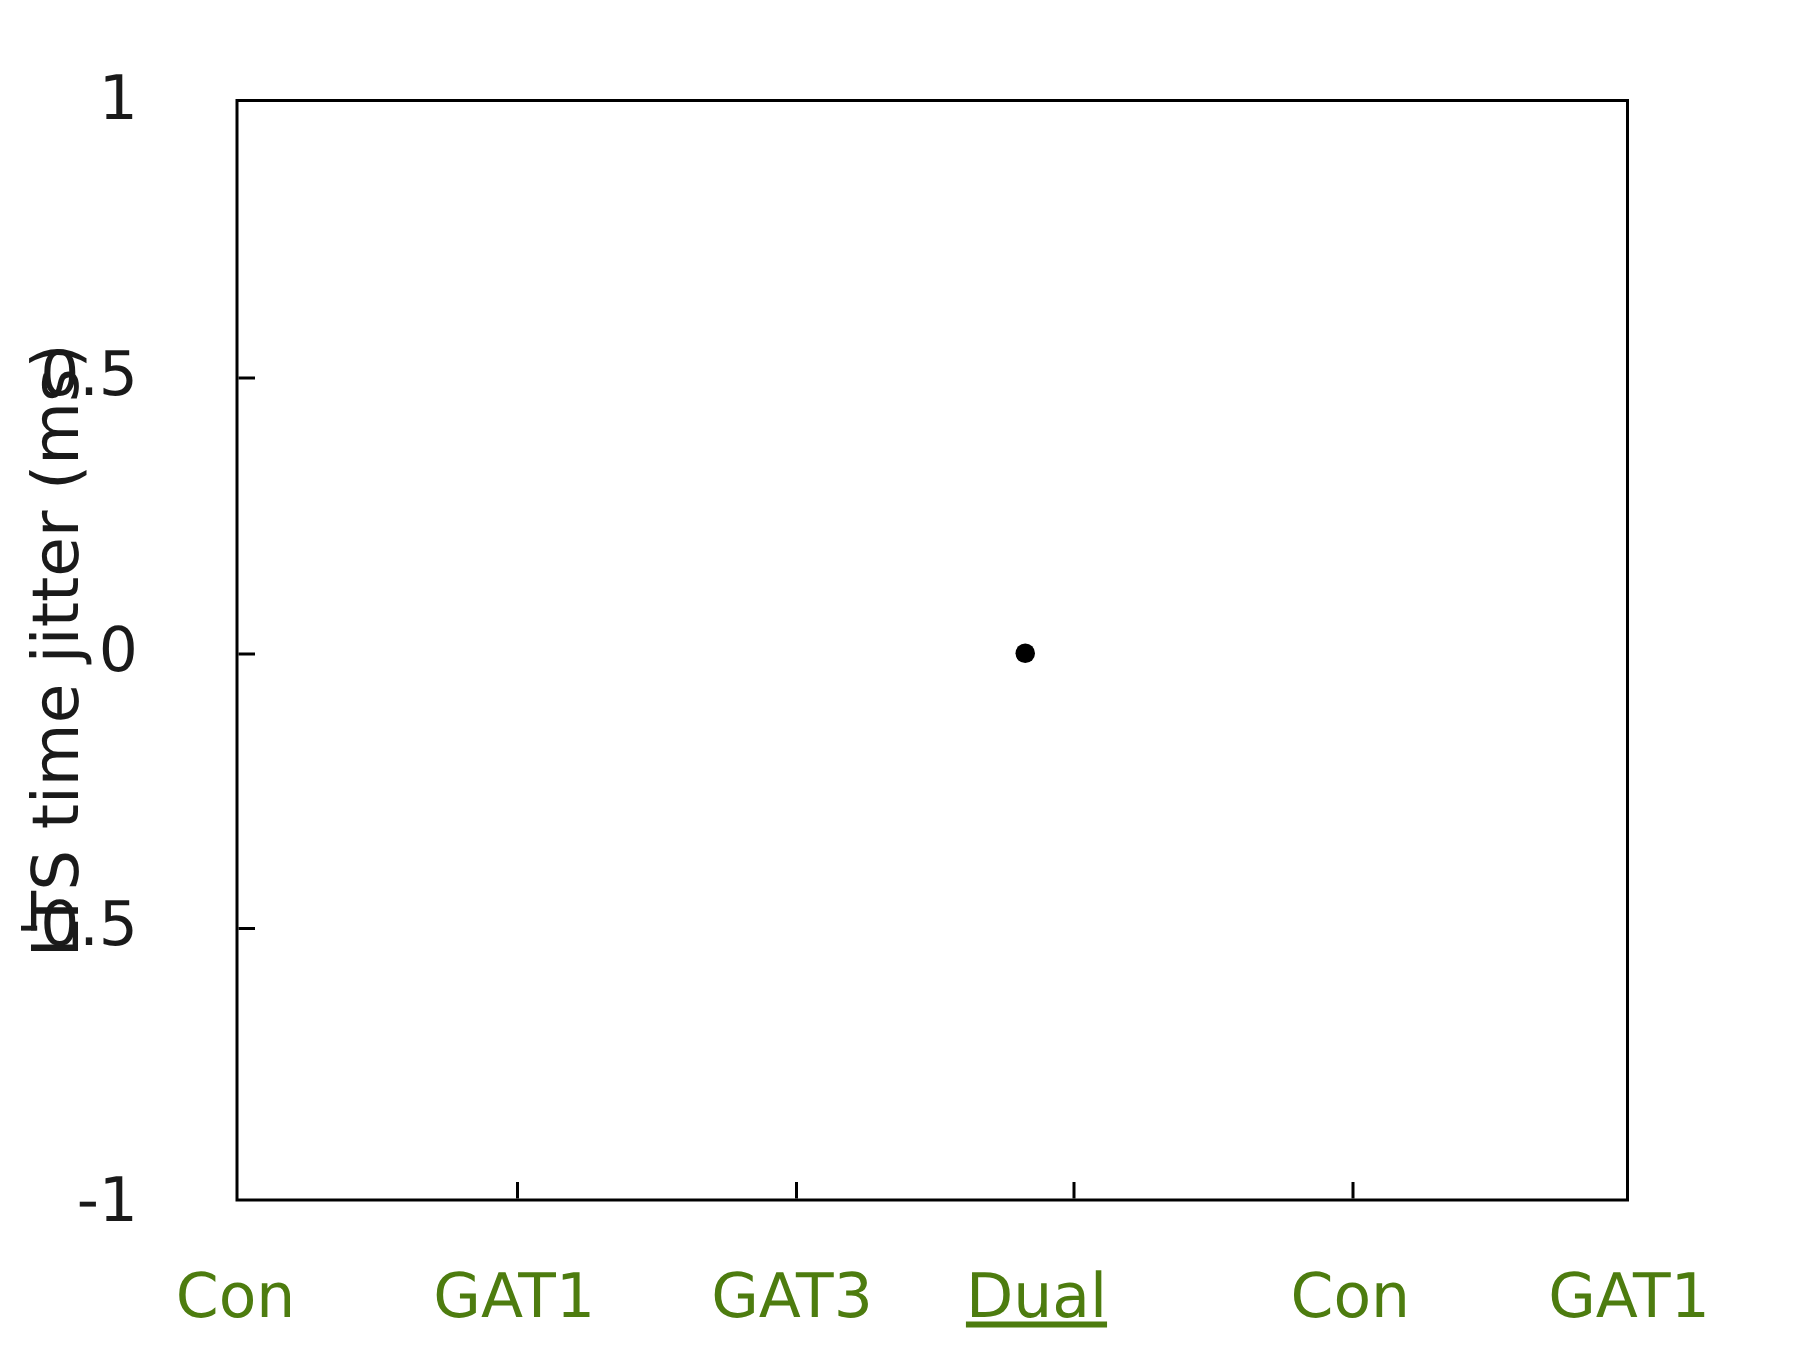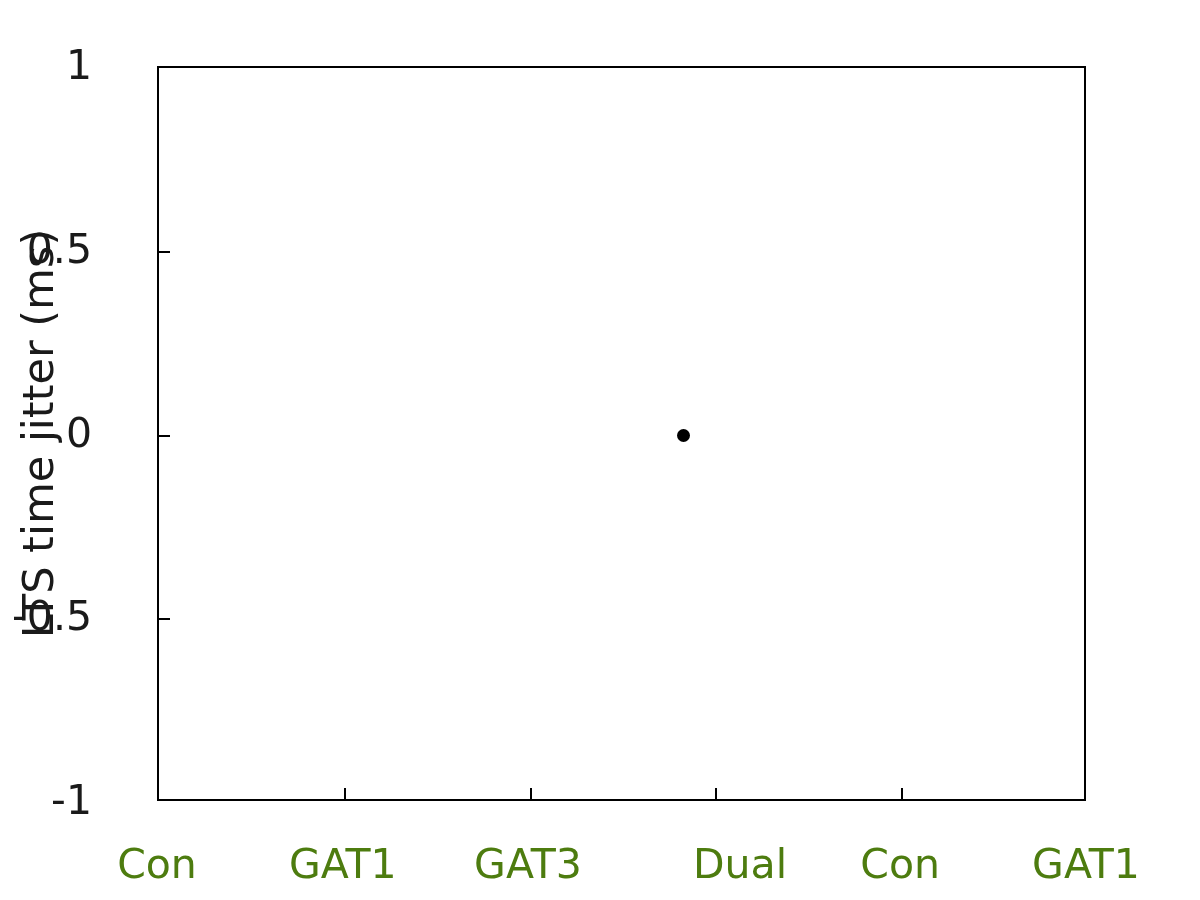--- a/index.html
+++ b/index.html
@@ -115,21 +115,21 @@
       <div class="ytick-label" style="top: 228.75px;">0.5</div>
       <div class="ytick-label" style="top: 412.5px;">0</div>
       <div class="ytick-label" style="top: 596.25px;">-0.5</div>
       <div class="ytick-label" style="top: 780px;">-1</div>
     </div>
 
   <div id="xtick-labels">
       <div class="xtick-label" style="left: 37px;">Con</div>
       <div class="xtick-label" style="left: 222.8px;">GAT1</div>
       <div class="xtick-label" style="left: 408px;">GAT3</div>
-      <div class="xtick-label" style="left: 620px;">Dual</div>
+      <div class="xtick-label" style="left: 571px; text-decoration: underline;">Dual</div>
       <div class="xtick-label" style="left: 780.2px;">Con</div>
       <div class="xtick-label" style="left: 966px;">GAT1</div>
     </div>
 
   <div id="plot-area">
     <div id="ytick-marks">
         <div class="ytick-mark" style="top: 182.75px;"></div>
         <div class="ytick-mark" style="top: 366.5px;"></div>
         <div class="ytick-mark" style="top: 550.25px;"></div>
       </div>

